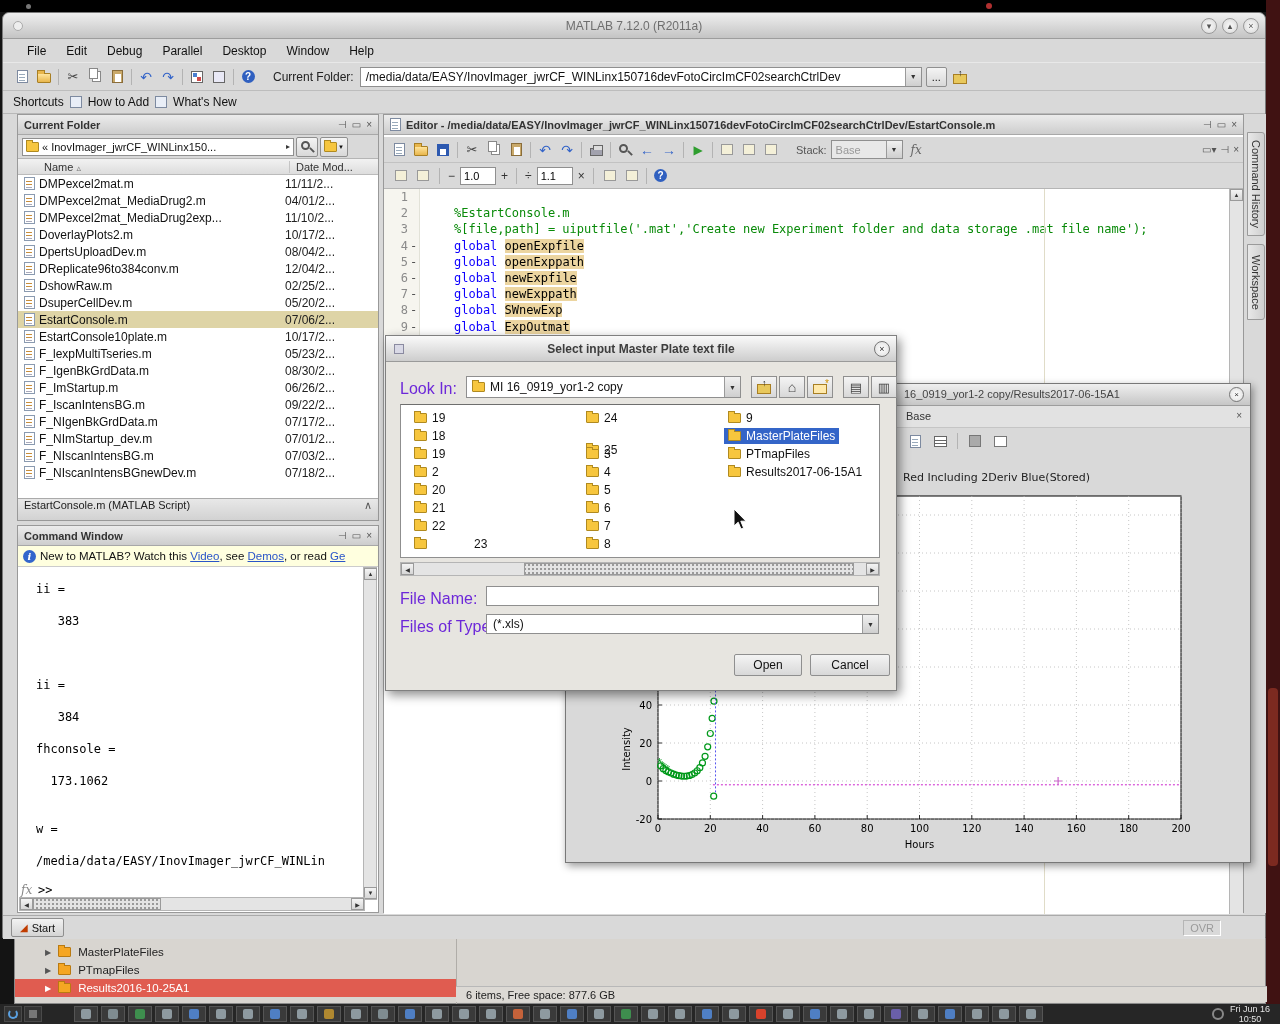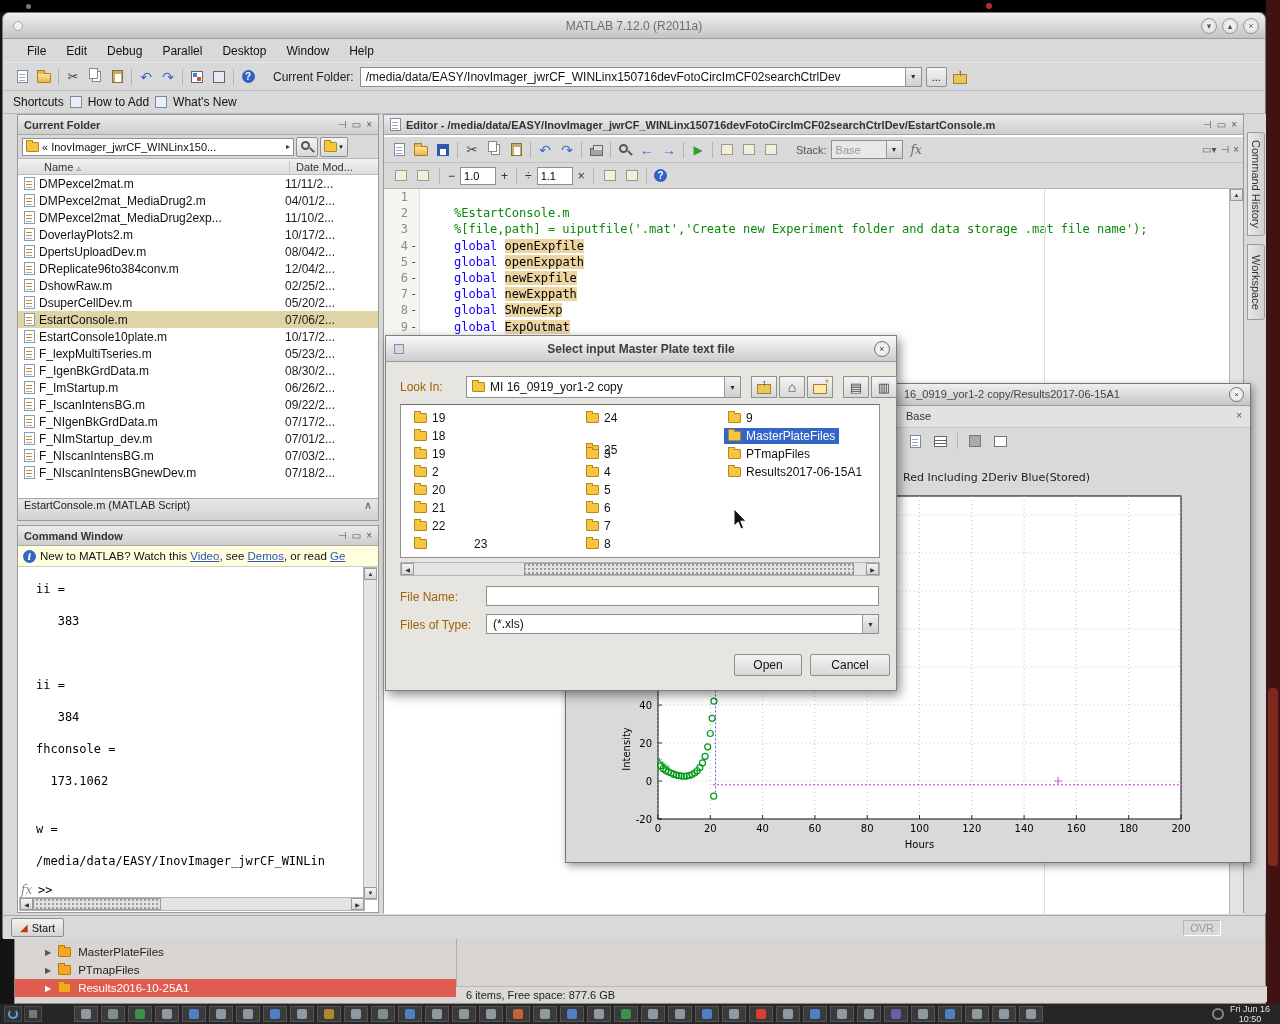--- a/index.html
+++ b/index.html
@@ -125,21 +125,21 @@
 
 #ml-status{position:absolute;left:0;top:902px;width:100%;height:24px;background:#d9d9d9;border-top:1px solid #aaa;display:flex;align-items:center;padding:0 8px;}
 #startbtn{display:inline-flex;align-items:center;gap:4px;height:19px;padding:0 8px;background:linear-gradient(#f2f2f2,#d4d4d4);border:1px solid #8f8f8f;border-radius:2px;font-size:11px;}
 #start-logo{color:#c03c00;font-size:10px;}
 #ovr{margin-left:auto;margin-right:36px;border:1px solid #b5b5b5;border-right-color:#fff;border-bottom-color:#fff;color:#9a9a9a;font-size:11px;padding:1px 6px;}
 
 #dialog{left:385px;top:335px;width:512px;height:356px;background:#e7e5e0;border:1px solid #808080;box-shadow:3px 4px 10px rgba(0,0,0,.45);z-index:10;}
 #dlg-title{position:absolute;left:0;top:0;width:100%;height:26px;background:linear-gradient(#fafafa,#cdcdcd);border-bottom:1px solid #9a9a9a;display:flex;align-items:center;justify-content:center;font-weight:bold;font-size:12px;color:#3d3d3d;}
 #dlg-title-icon{position:absolute;left:8px;top:8px;width:10px;height:10px;background:#d9d9e6;border:1px solid #8a8aa0;}
 #dlg-close{position:absolute;right:6px;top:5px;width:16px;height:16px;border-radius:50%;border:1px solid #777;background:radial-gradient(#fff,#ddd);font-size:9px;color:#333;display:flex;align-items:center;justify-content:center;}
-.dlg-label{position:absolute;font-size:12px;color:#a16207;}
+.dlg-label{position:absolute;font-size:16px;color:#6d28d9;}
 #dlg-lookin-combo{position:absolute;left:80px;top:40px;width:275px;height:22px;}
 #dlg-lookin-combo .txt{display:flex;align-items:center;gap:5px;padding:0 5px;flex:1;white-space:nowrap;overflow:hidden;font-size:12px;}
 .dlg-toolbtn{position:absolute;top:40px;width:26px;height:22px;background:linear-gradient(#f4f4f4,#d8d8d8);border:1px solid #8f8f8f;display:flex;align-items:center;justify-content:center;}
 #dlg-list{position:absolute;left:14px;top:68px;width:480px;height:154px;background:#fff;border:1px solid #8f8f8f;border-top-color:#6e6e6e;}
 .dlg-item{position:absolute;display:flex;align-items:center;gap:5px;height:16px;font-size:12px;padding:0 4px;white-space:nowrap;}
 .dlg-item.sel{background:#3465c8;color:#fff;}
 #dlg-hscroll{left:14px;top:226px;width:480px;}
 #dlg-fn-input{position:absolute;left:100px;top:250px;width:393px;height:20px;background:#fff;border:1px solid #8f8f8f;font-size:12px;padding:0 4px;}
 #dlg-type-combo{position:absolute;left:100px;top:278px;width:393px;height:20px;}
 #dlg-type-combo .txt{padding:0 6px;flex:1;font-size:12px;}

